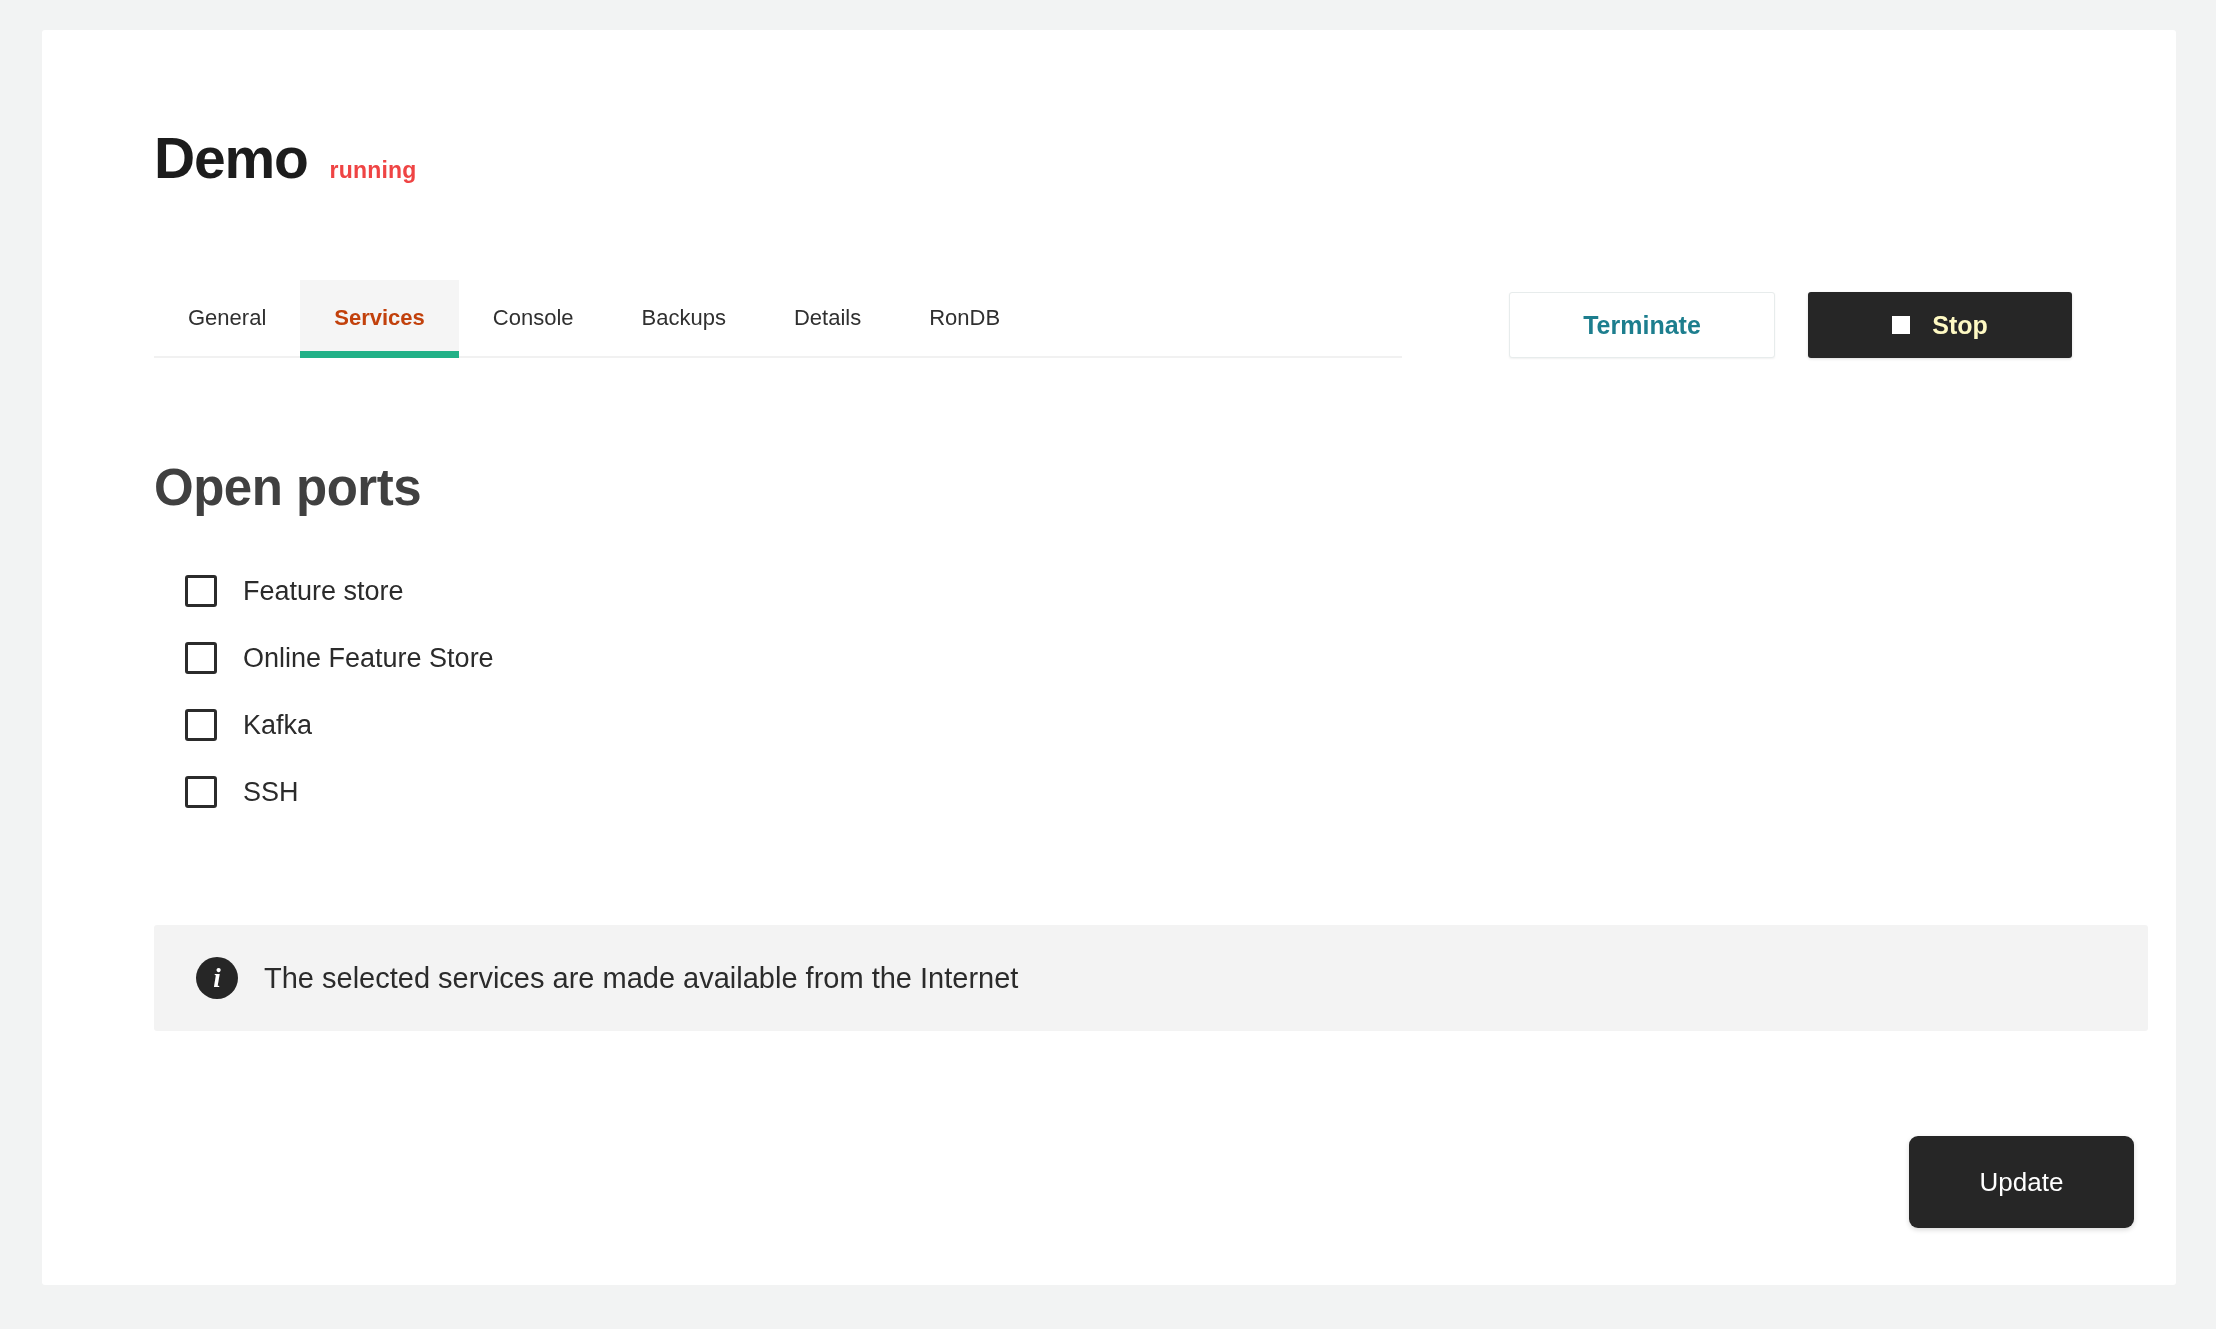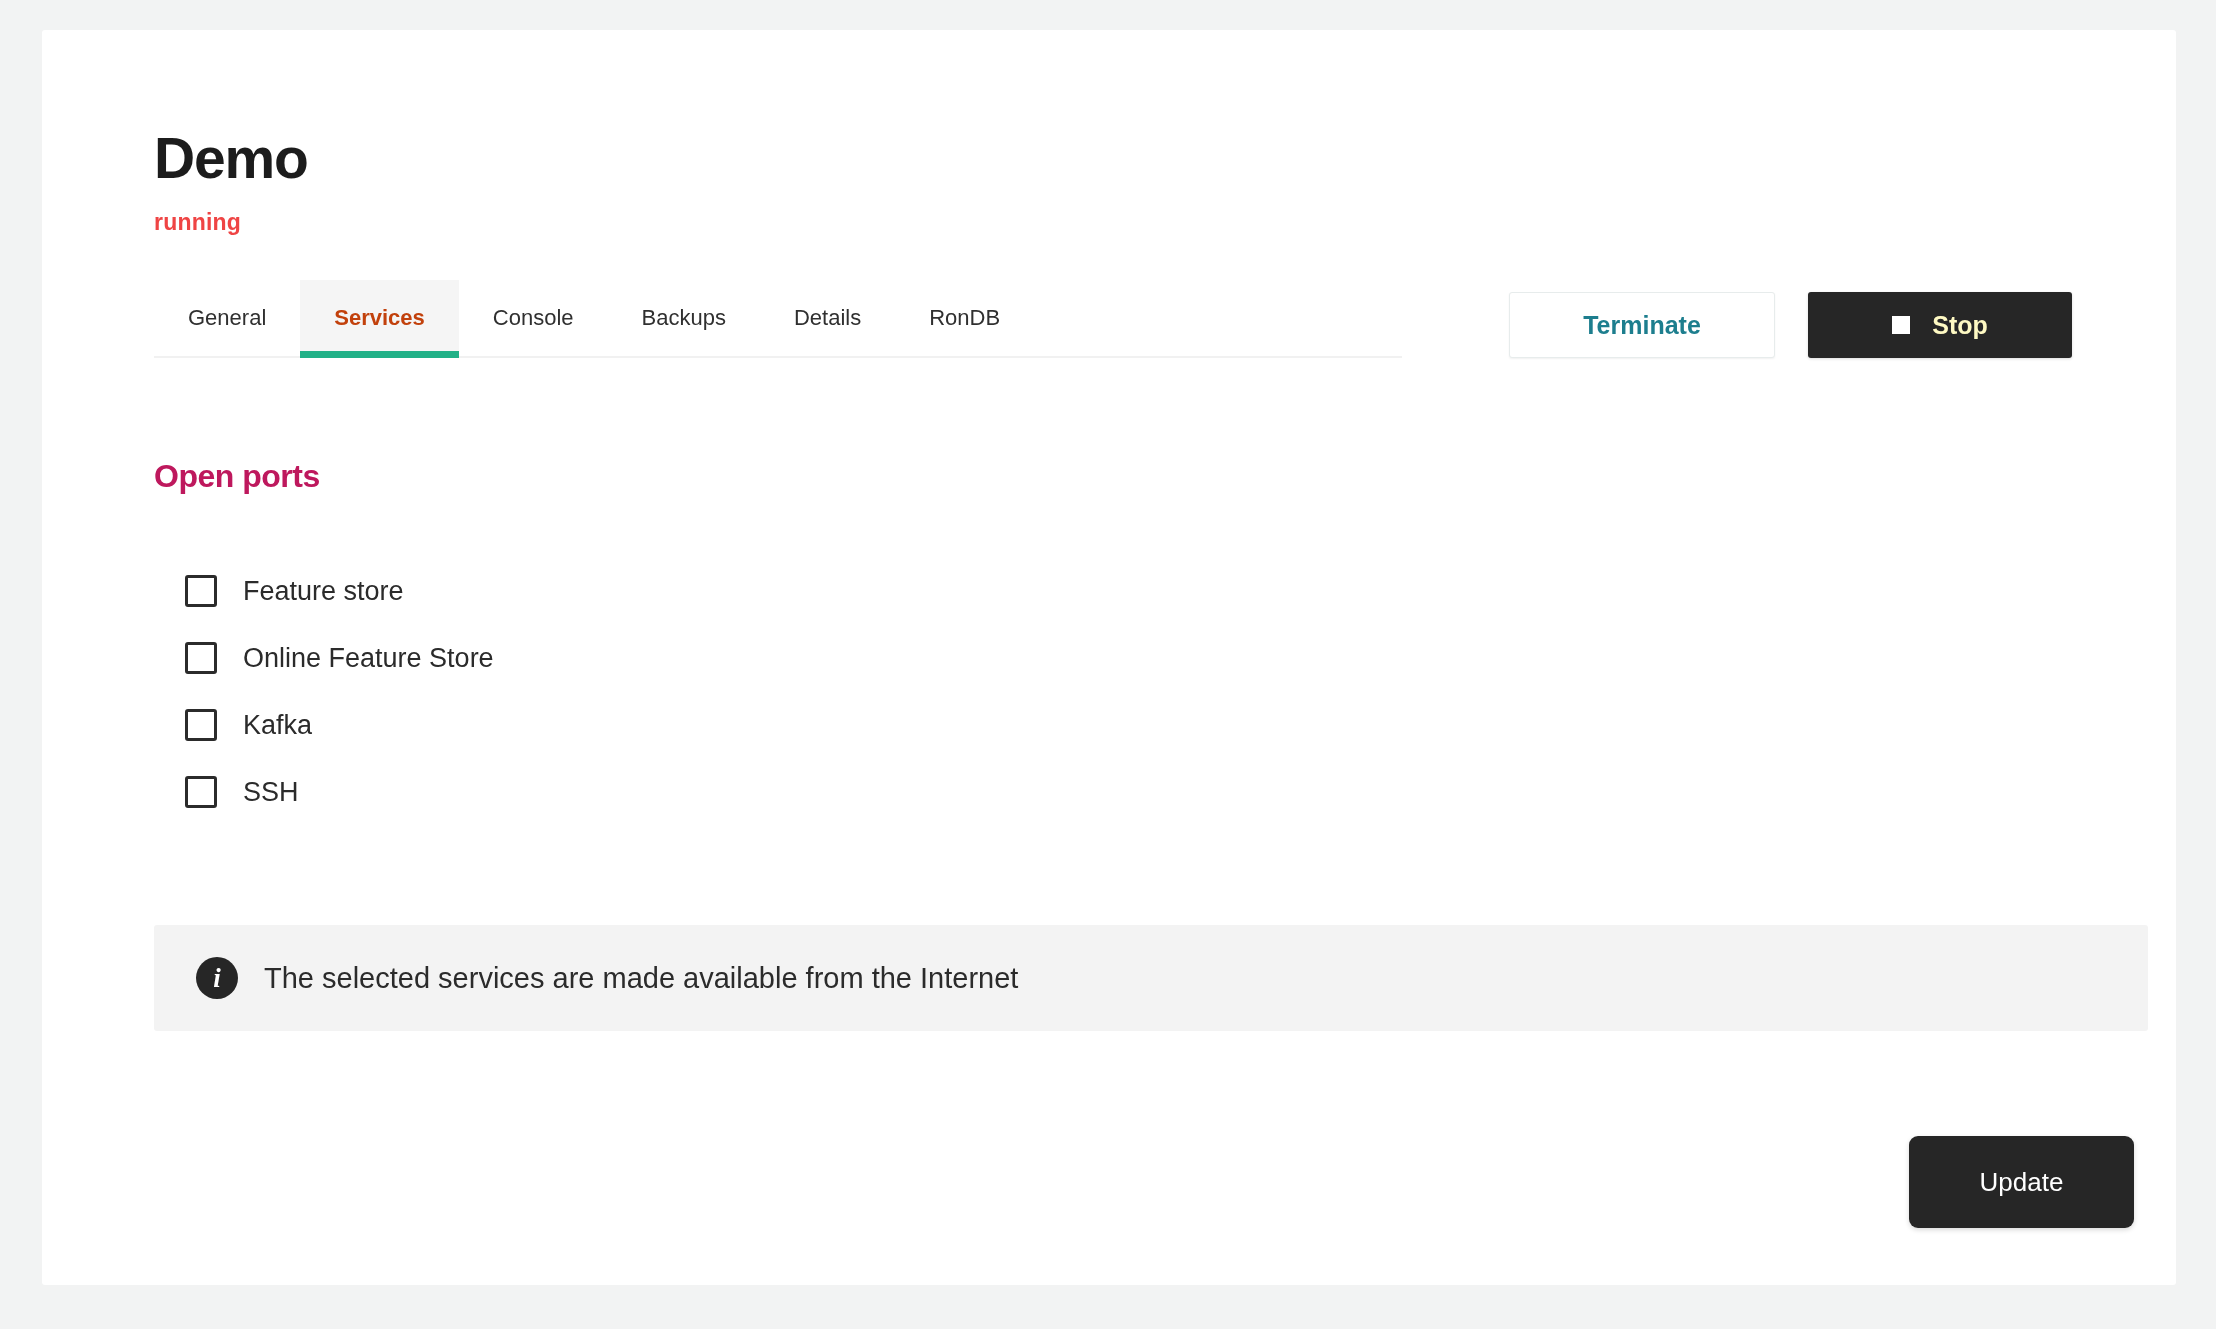--- a/index.html
+++ b/index.html
@@ -32,21 +32,20 @@
   }
 
   
   .header-row {
     position: absolute;
     left: 112px;
     top: 100px;
     display: flex;
     align-items: baseline;
     gap: 22px;
-    flex-direction: column;
   }
 
   .page-title {
     font-size: 57px;
     font-weight: 700;
     color: #1c1c1c;
     letter-spacing: -1.2px;
     line-height: 1;
   }
 
@@ -147,23 +146,23 @@
     height: 18px;
     background: #ffffff;
     display: inline-block;
   }
 
   
   .section-title {
     position: absolute;
     left: 112px;
     top: 428px;
-    font-size: 32px;
-    font-weight: 700;
-    color: #be185d;
+    font-size: 51px;
+    font-weight: 700;
+    color: #404040;
     letter-spacing: -0.5px;
   }
 
   
   .ports-list {
     position: absolute;
     left: 112px;
     top: 540px;
     display: flex;
     flex-direction: column;

